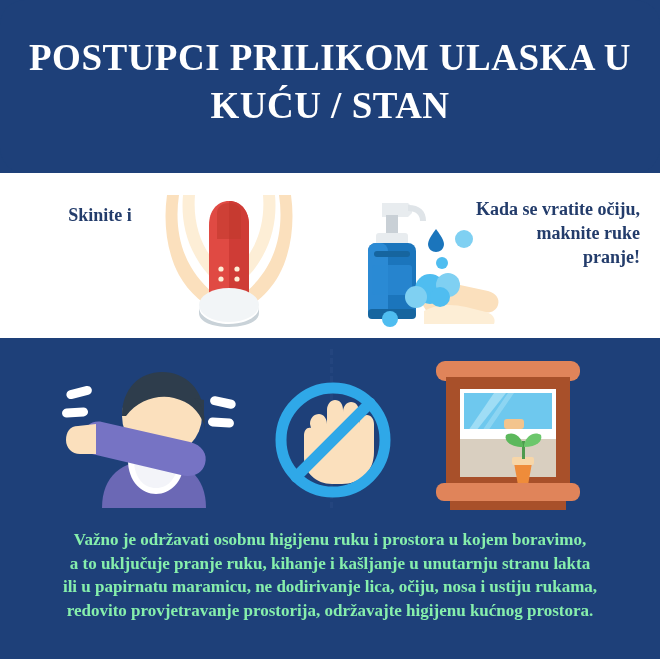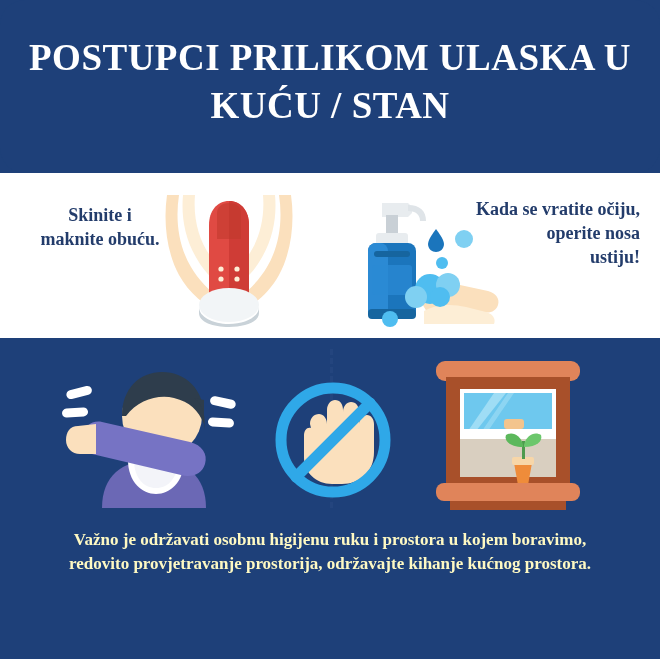--- a/index.html
+++ b/index.html
@@ -107,21 +107,21 @@
     left: 428px; top: 17px;
     width: 160px; height: 155px;
   }
 
   
   .footer {
     position: absolute;
     left: 0; top: 528px;
     width: 660px;
     text-align: center;
-    color: #fef9c3;
+    color: #86efac;
     font-weight: bold;
     font-size: 17px;
     line-height: 23.5px;
   }
   .footer span { display: block; white-space: nowrap; }
 </style>
 </head>
 <body>
 
 <div class="poster">
@@ -131,21 +131,20 @@
       <span>POSTUPCI PRILIKOM</span>
       <span>ULASKA U KUĆU / STAN</span>
     </div>
   </div>
 
   <div class="mid-panel">
 
     <div class="cell cell-left">
       <div class="cell-text text-left">
         <span>Skinite i</span>
-        <span>maknite obuću.</span>
       </div>
 
       <svg class="art-shoe" viewBox="0 0 128 132">
 
         <path d="M14 0 C10 26 14 52 26 72 C33 84 44 96 56 104 L58 118 C40 112 24 98 14 80 C2 58 -2 28 2 0 Z" fill="#fbe0bd"></path>
         <path d="M30 0 C28 24 34 46 46 62 C52 70 60 78 68 84 L66 96 C52 90 40 78 32 64 C20 44 16 22 18 0 Z" fill="#fdeed6"></path>
 
         <path d="M114 0 C118 26 114 52 102 72 C95 84 84 96 72 104 L70 118 C88 112 104 98 114 80 C126 58 130 28 126 0 Z" fill="#fbe0bd"></path>
         <path d="M98 0 C100 24 94 46 82 62 C76 70 68 78 60 84 L62 96 C76 90 88 78 96 64 C108 44 112 22 110 0 Z" fill="#fdeed6"></path>
 
@@ -187,22 +186,22 @@
         <path d="M72 118 C82 112 98 110 114 114 L134 119 C141 121 144 126 142 131 L72 131 Z" fill="#fdeed6"></path>
 
         <circle cx="78" cy="96" r="15" fill="#4fbdf0"></circle>
         <circle cx="96" cy="92" r="12" fill="#7fd0f2"></circle>
         <circle cx="64" cy="104" r="11" fill="#7fd0f2"></circle>
         <circle cx="88" cy="104" r="10" fill="#4fbdf0"></circle>
       </svg>
 
       <div class="cell-text text-right">
         <span>Kada se vratite očiju,</span>
-        <span>operite nosa</span>
-        <span>ustiju!</span>
+        <span>maknite ruke</span>
+        <span>pranje!</span>
       </div>
     </div>
 
     <div class="divider"></div>
   </div>
 
   <div class="icon-row">
 
     <svg class="art-cough" viewBox="0 0 180 148">
 
@@ -260,16 +259,18 @@
       <path d="M95 92 C82 92 76 86 78 80 C84 76 93 80 95 90 Z" fill="#5cb85c"></path>
       <path d="M96 92 C109 92 115 86 113 80 C107 76 98 80 96 90 Z" fill="#6cc76c"></path>
 
       <rect x="8" y="128" width="144" height="18" rx="8" fill="#e0845a"></rect>
       <rect x="22" y="146" width="116" height="9" fill="#a8502a"></rect>
     </svg>
   </div>
 
   <div class="footer">
     <span>Važno je održavati osobnu higijenu ruku i prostora u kojem boravimo,</span>
-    <span>redovito provjetravanje prostorija, održavajte kihanje  kućnog prostora.</span>
+    <span>a to uključuje pranje ruku, kihanje i kašljanje u unutarnju stranu lakta</span>
+    <span>ili u papirnatu maramicu, ne dodirivanje lica, očiju, nosa i ustiju rukama,</span>
+    <span>redovito provjetravanje prostorija, održavajte higijenu  kućnog prostora.</span>
   </div>
 
 </div>
 
 </body></html>

